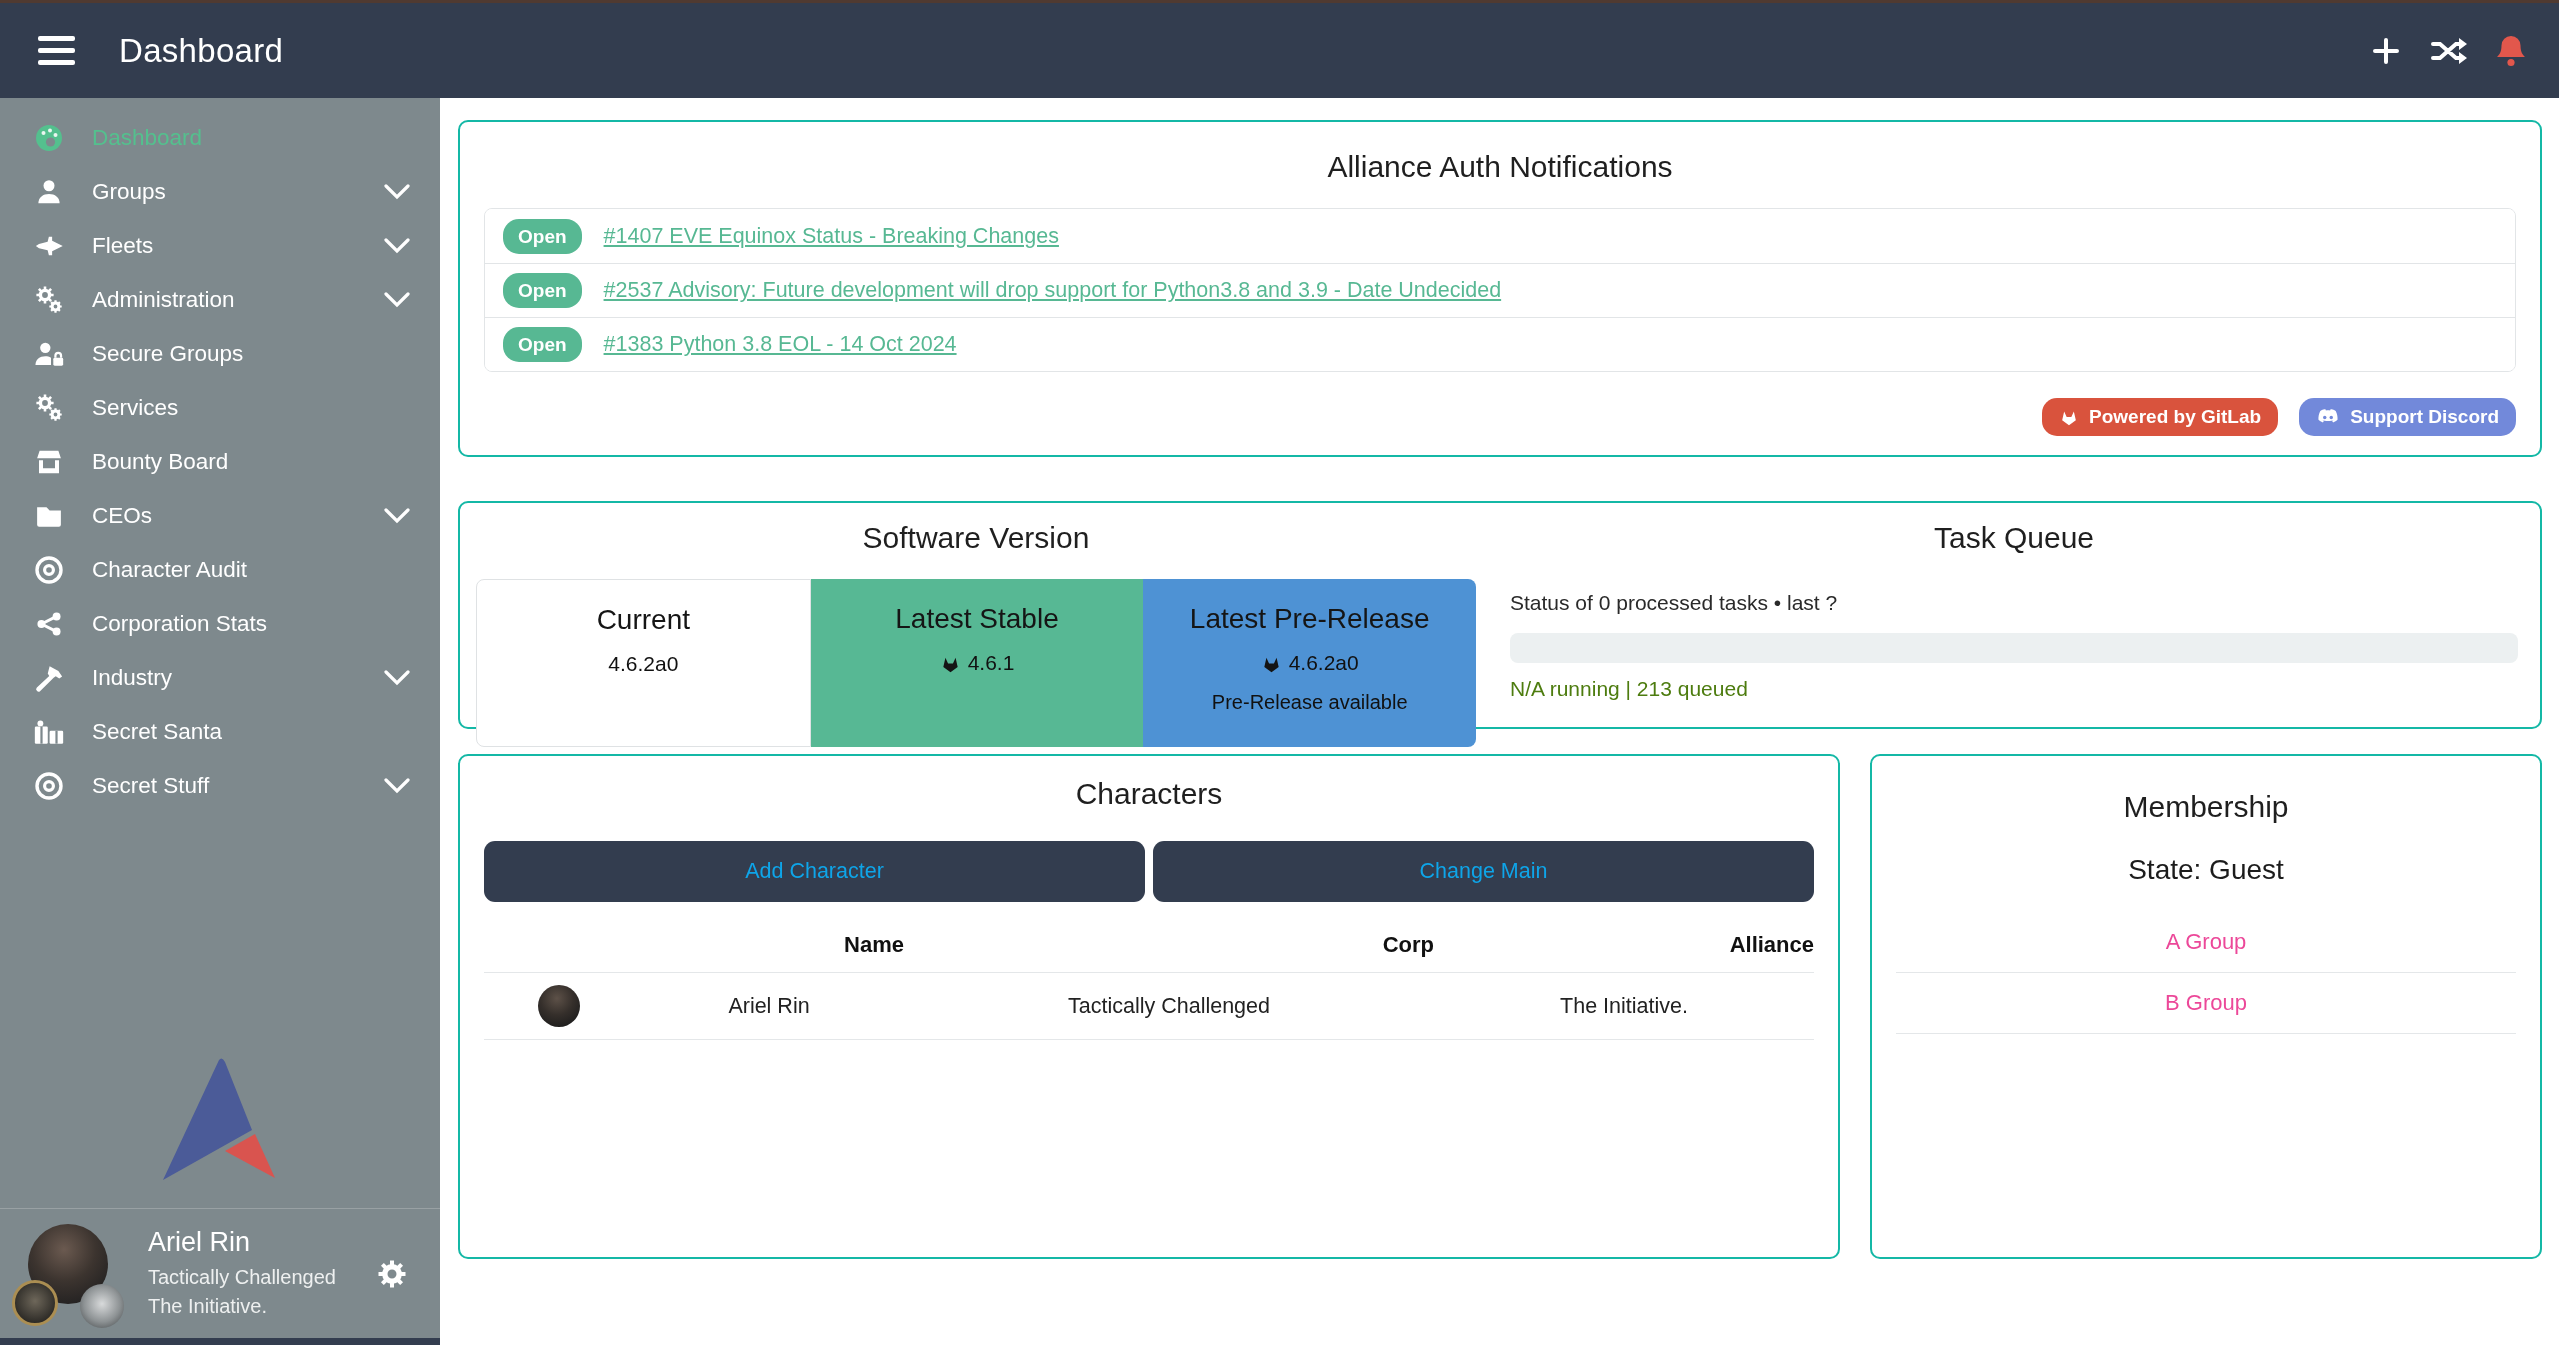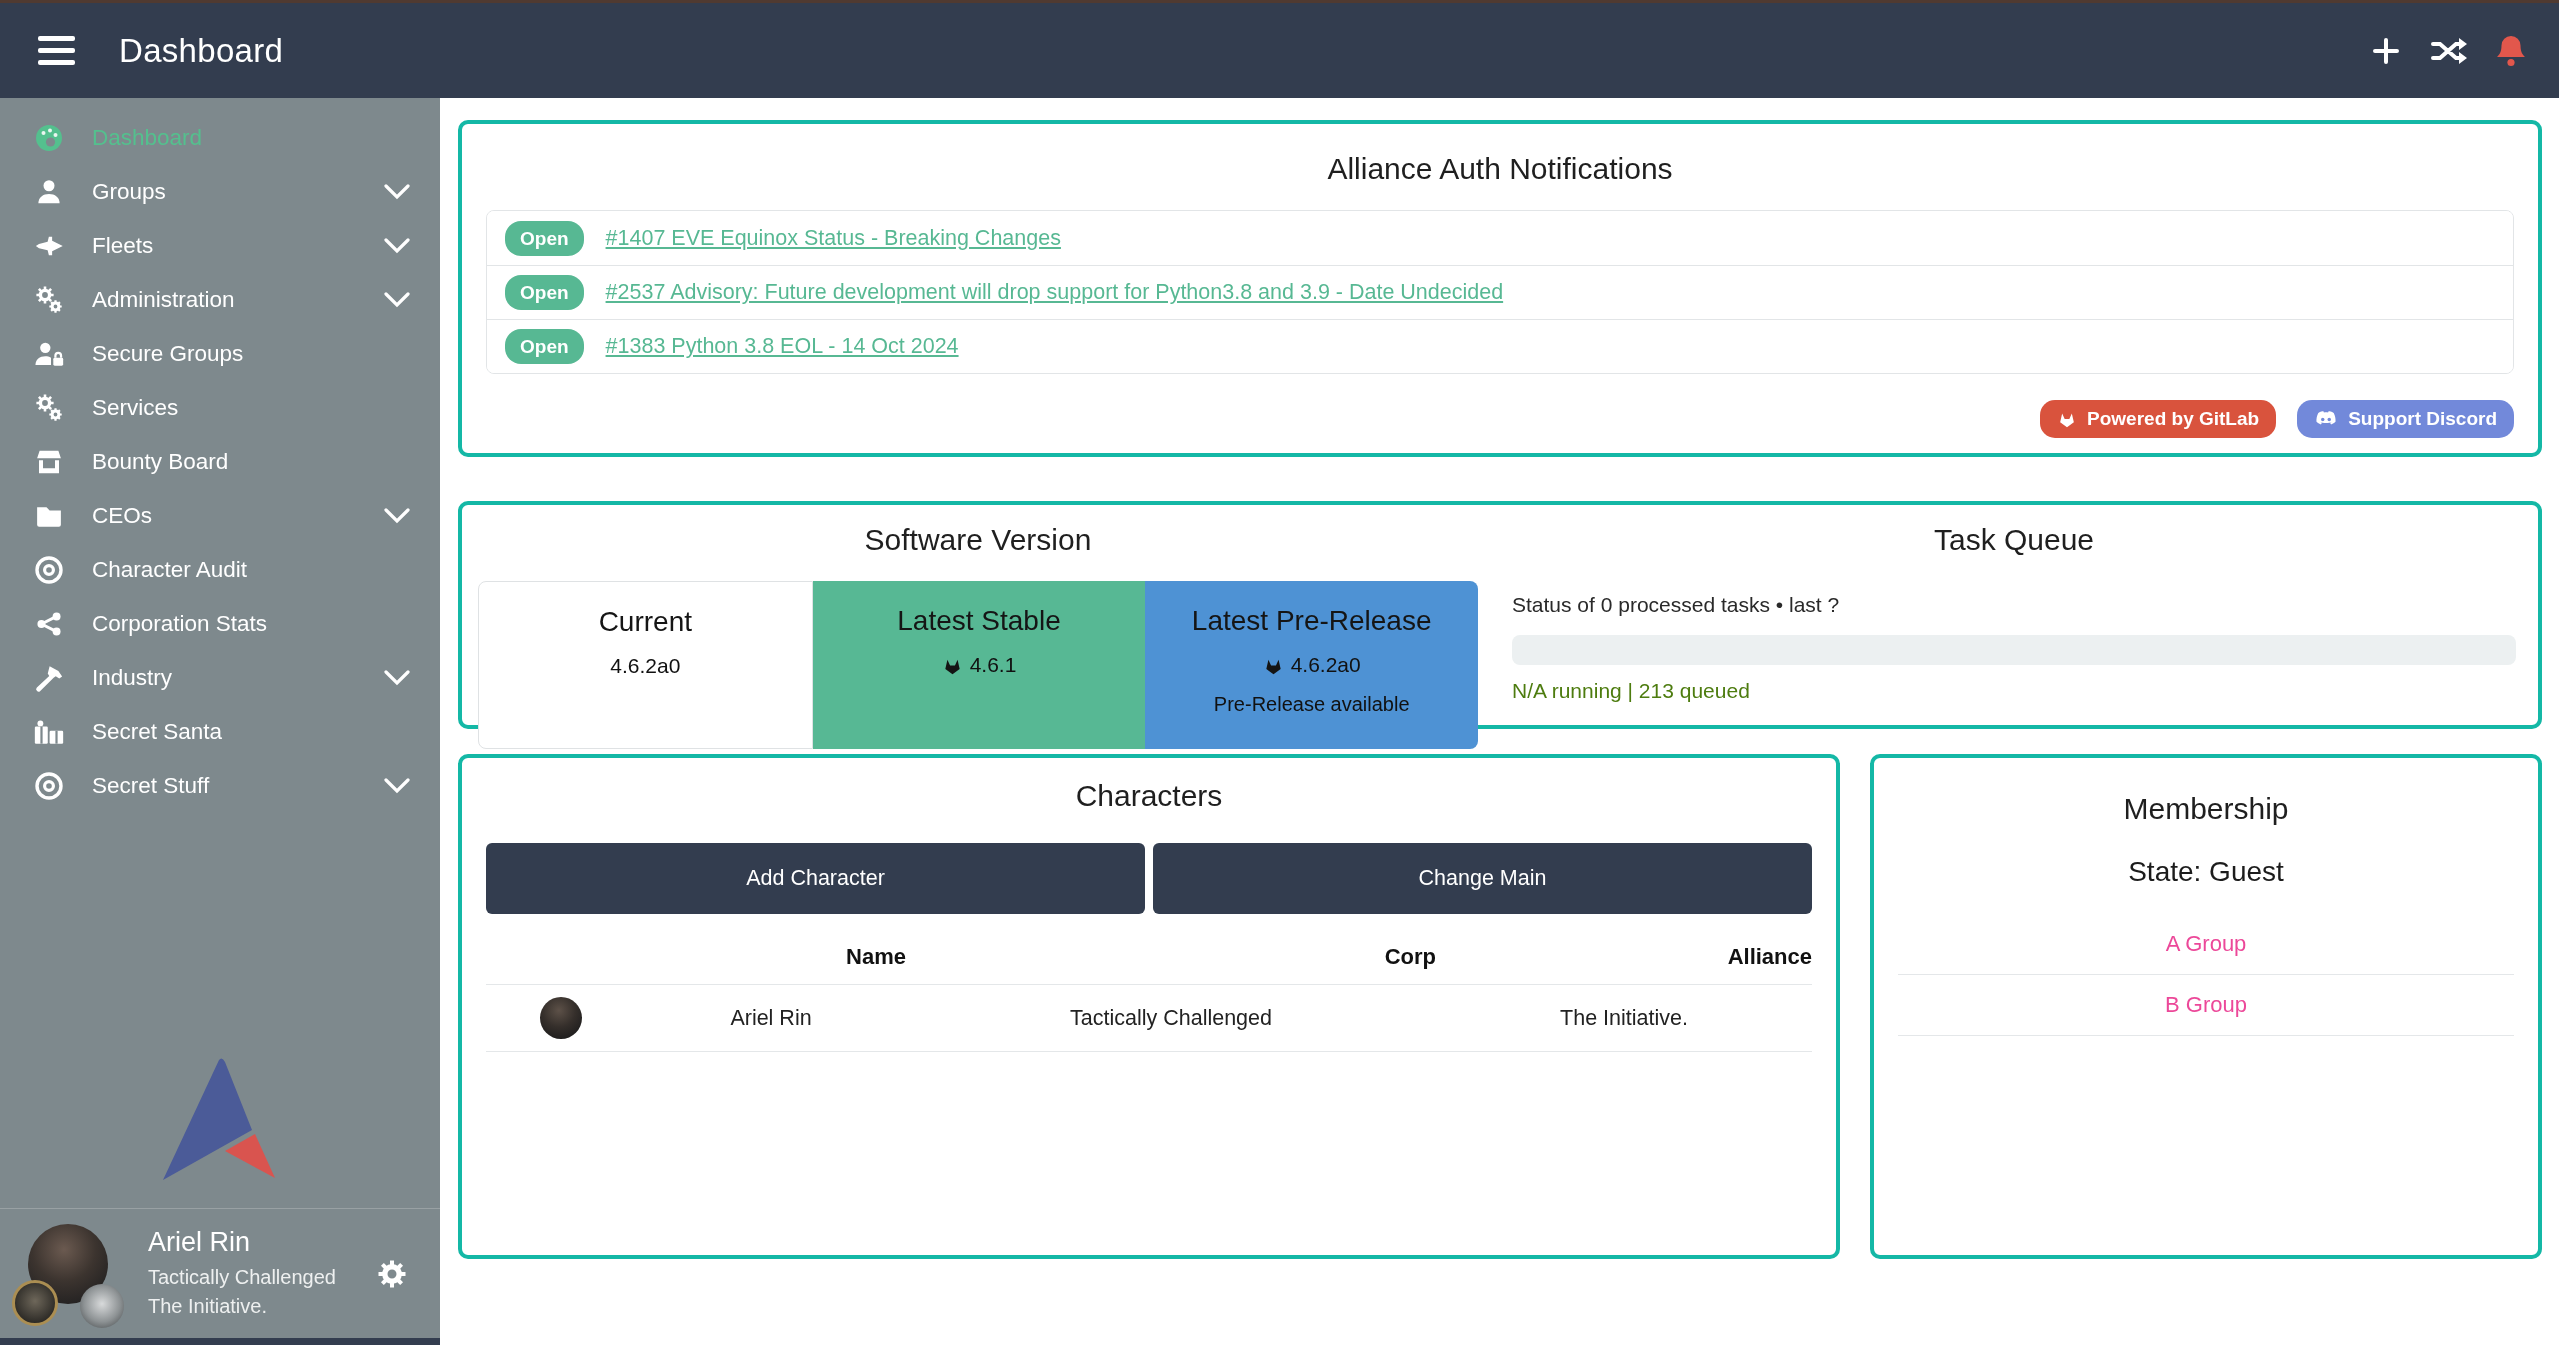--- a/index.html
+++ b/index.html
@@ -33,21 +33,21 @@
      background:radial-gradient(circle at 50% 45%, #6e675a 0%, #2b2925 75%); border:3px solid #ab8e52; }
   .avatar-alliance { width:44px; height:44px; border-radius:50%; position:absolute; left:56px; top:66px;
      background:radial-gradient(circle at 50% 45%, #d8dadb 0%, #8d9294 55%, #3c4042 100%); }
   .user-text { margin-left:20px; color:#fff; }
   .user-name { font-size:27px; margin-bottom:5px; }
   .user-corp, .user-alliance { font-size:20px; color:#eef0f0; line-height:1.45; }
   .user-gear { margin-left:auto; margin-right:32px; }
   .sidebar-strip { position:absolute; bottom:0; left:0; right:0; height:7px; background:#333d4f; }
 
   .main { flex:1; padding:22px 17px 0 18px; background:#fff; }
-  .card { border:4px solid #14b8a6; border-radius:10px; background:#fff; }
+  .card { border:2px solid #14b8a6; border-radius:10px; background:#fff; }
   .card-title { text-align:center; font-size:30px; font-weight:500; color:#1f1f1f; }
 
   .card-notifications { height:337px; padding:20px 24px; margin-bottom:13px; }
   .card-notifications .card-title { margin:8px 0 24px; }
   .notif-list { border:1px solid #e2e5e7; border-radius:8px; overflow:hidden; }
   .notif-item { display:flex; align-items:center; height:54px; padding:0 18px; border-top:1px solid #e2e5e7; background:#fff; }
   .notif-item:first-child { border-top:none; }
   .badge-open { background:#57b893; color:#fff; font-weight:700; font-size:19px; line-height:1; padding:8px 15px; border-radius:16px; margin-right:22px; }
   .notif-link { color:#57b893; font-size:21.5px; text-decoration:underline; cursor:pointer; }
   .footer-badges { display:flex; justify-content:flex-end; gap:21px; margin-top:26px; }
@@ -68,21 +68,21 @@
   .tq-col { flex:1; padding-left:34px; padding-right:2px; }
   .tq-status { font-size:21px; color:#2a2a2a; margin-top:36px; }
   .tq-progress { height:30px; background:#ecf0f1; border-radius:8px; margin-top:18px; overflow:hidden; }
   .tq-fill { height:100%; width:0%; background:#57b894; }
   .tq-queue { font-size:21px; color:#4d7c0f; margin-top:14px; }
 
   .row3 { display:flex; gap:30px; }
   .card-characters { width:1382px; height:505px; padding:20px 24px; }
   .card-characters .card-title { margin-top:1px; }
   .char-buttons { display:flex; gap:8px; margin-top:30px; }
-  .btn-dark { flex:1; height:71px; background:#333d4f; color:#ffffff; border:none; border-radius:6px; font-size:21.5px; font-family:inherit; cursor:pointer; }
+  .btn-dark { flex:1; height:61px; background:#333d4f; color:#0ea5e9; border:none; border-radius:11px; font-size:21.5px; font-family:inherit; cursor:pointer; }
   .char-table { width:100%; border-collapse:collapse; margin-top:10px; table-layout:fixed; }
   .char-table th { font-size:22px; color:#111; padding:20px 0 14px; border-bottom:1px solid #e4e7e9; text-align:right; }
   .char-table td { font-size:21.5px; color:#222; padding:12px 0; border-bottom:1px solid #e4e7e9; text-align:center; vertical-align:middle; }
   .char-avatar { width:42px; height:42px; border-radius:50%; margin:0 auto;
      background:radial-gradient(circle at 45% 32%, #5d5148 0%, #352f2b 45%, #121416 100%); }
 
   .card-membership { flex:1; height:505px; padding:20px 24px; }
   .card-membership .card-title { margin-top:14px; }
   .mem-state { text-align:center; font-size:28px; color:#1c1c1c; margin-top:30px; }
   .mem-groups { margin-top:26px; }

